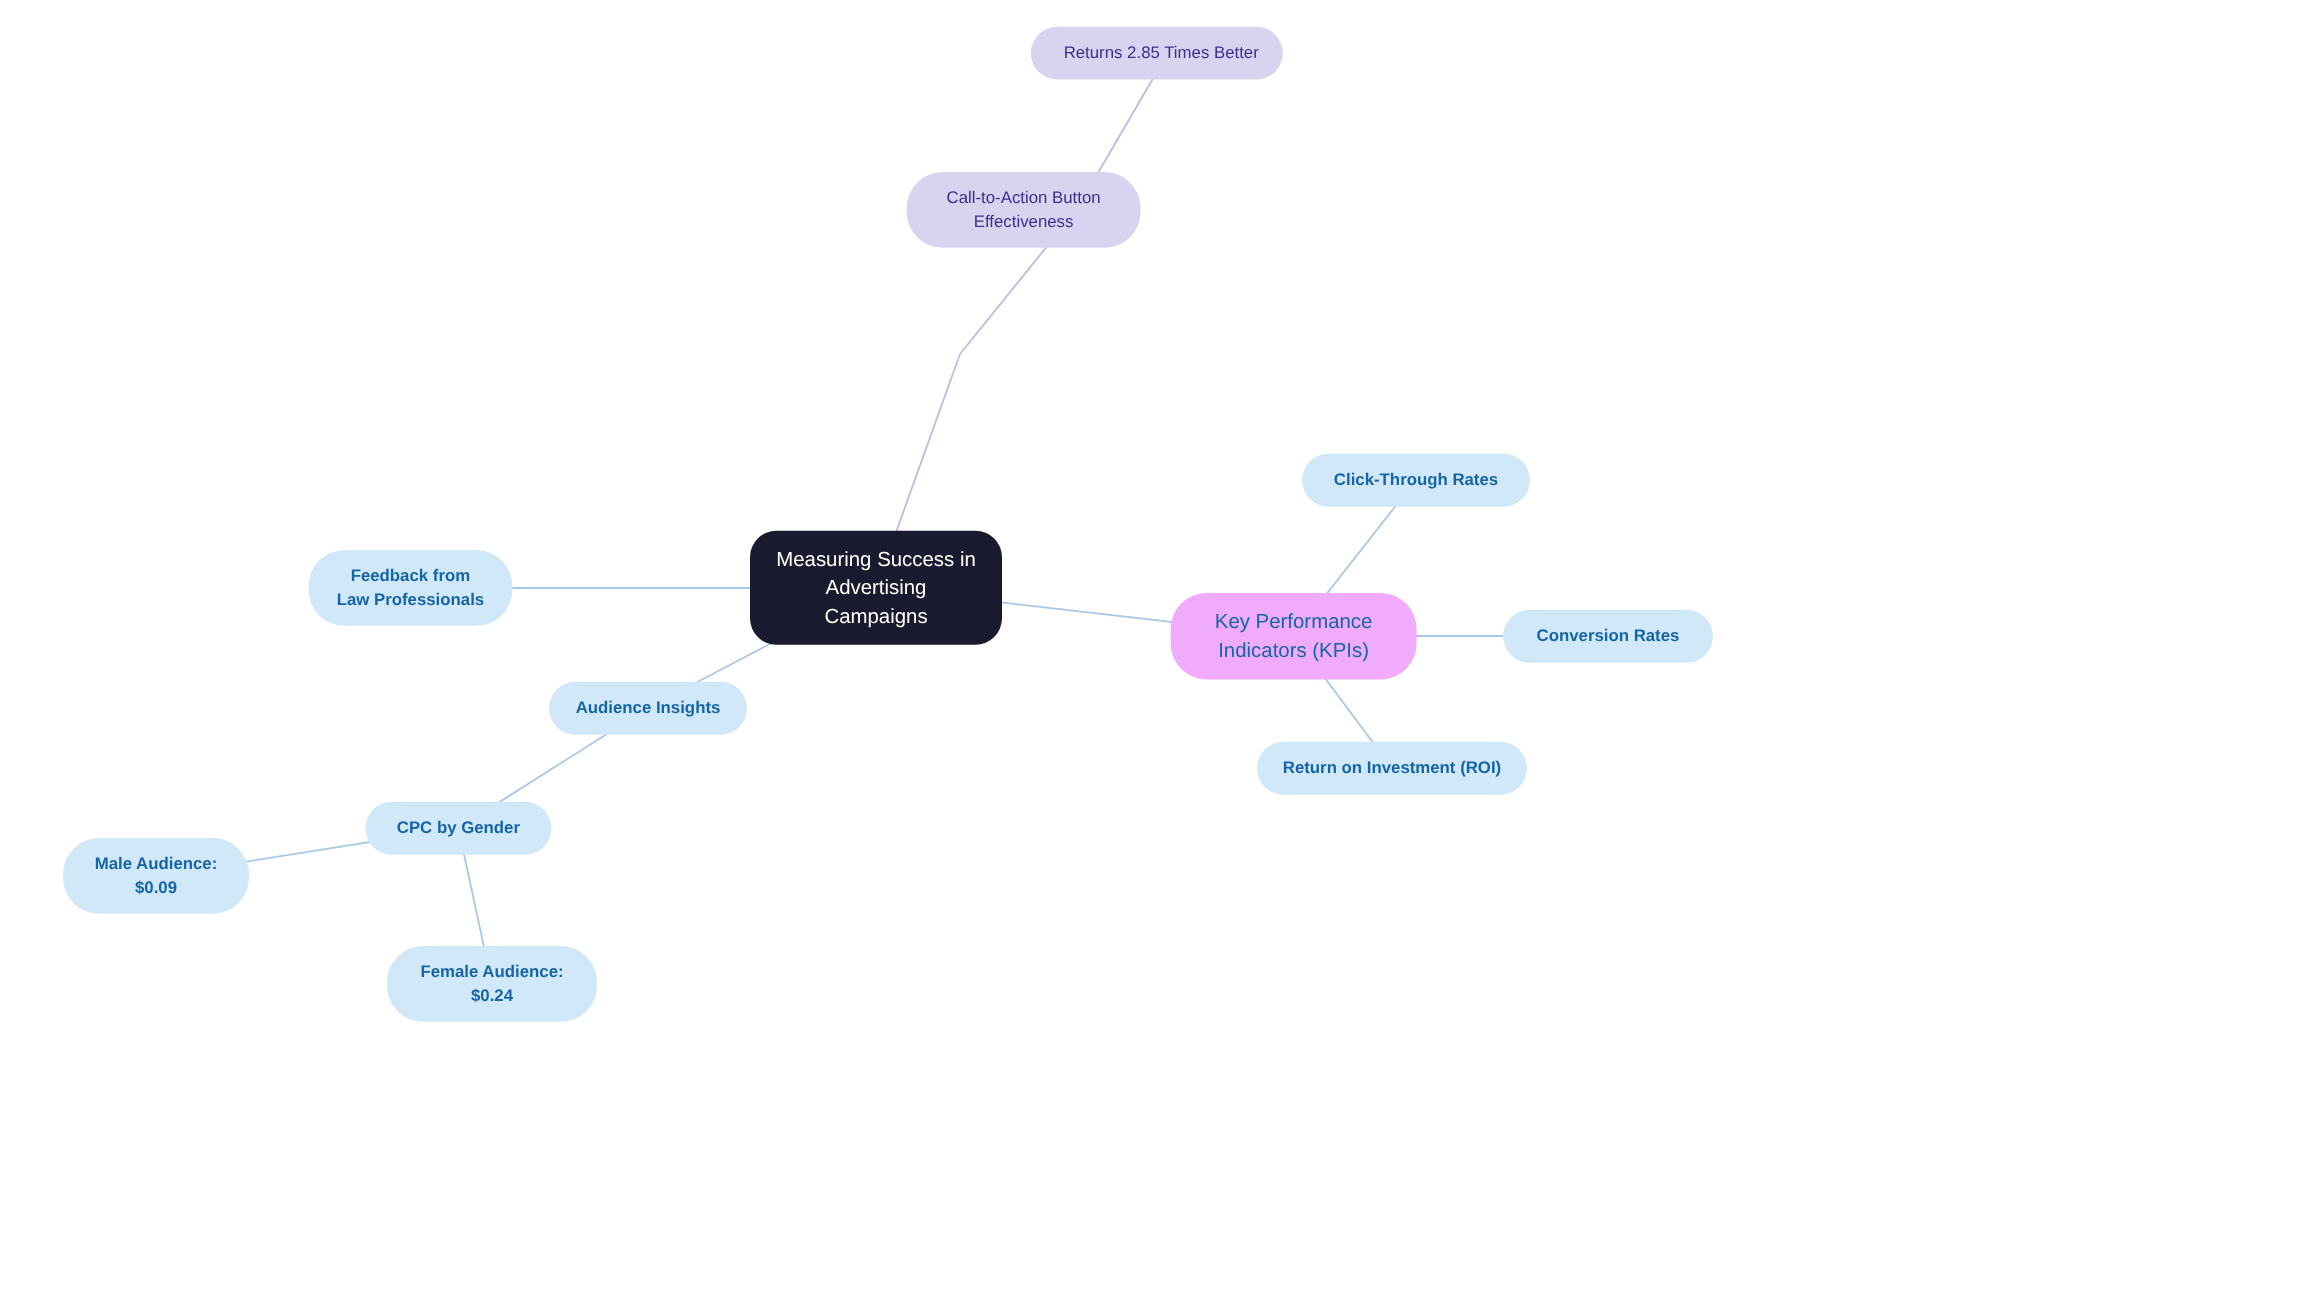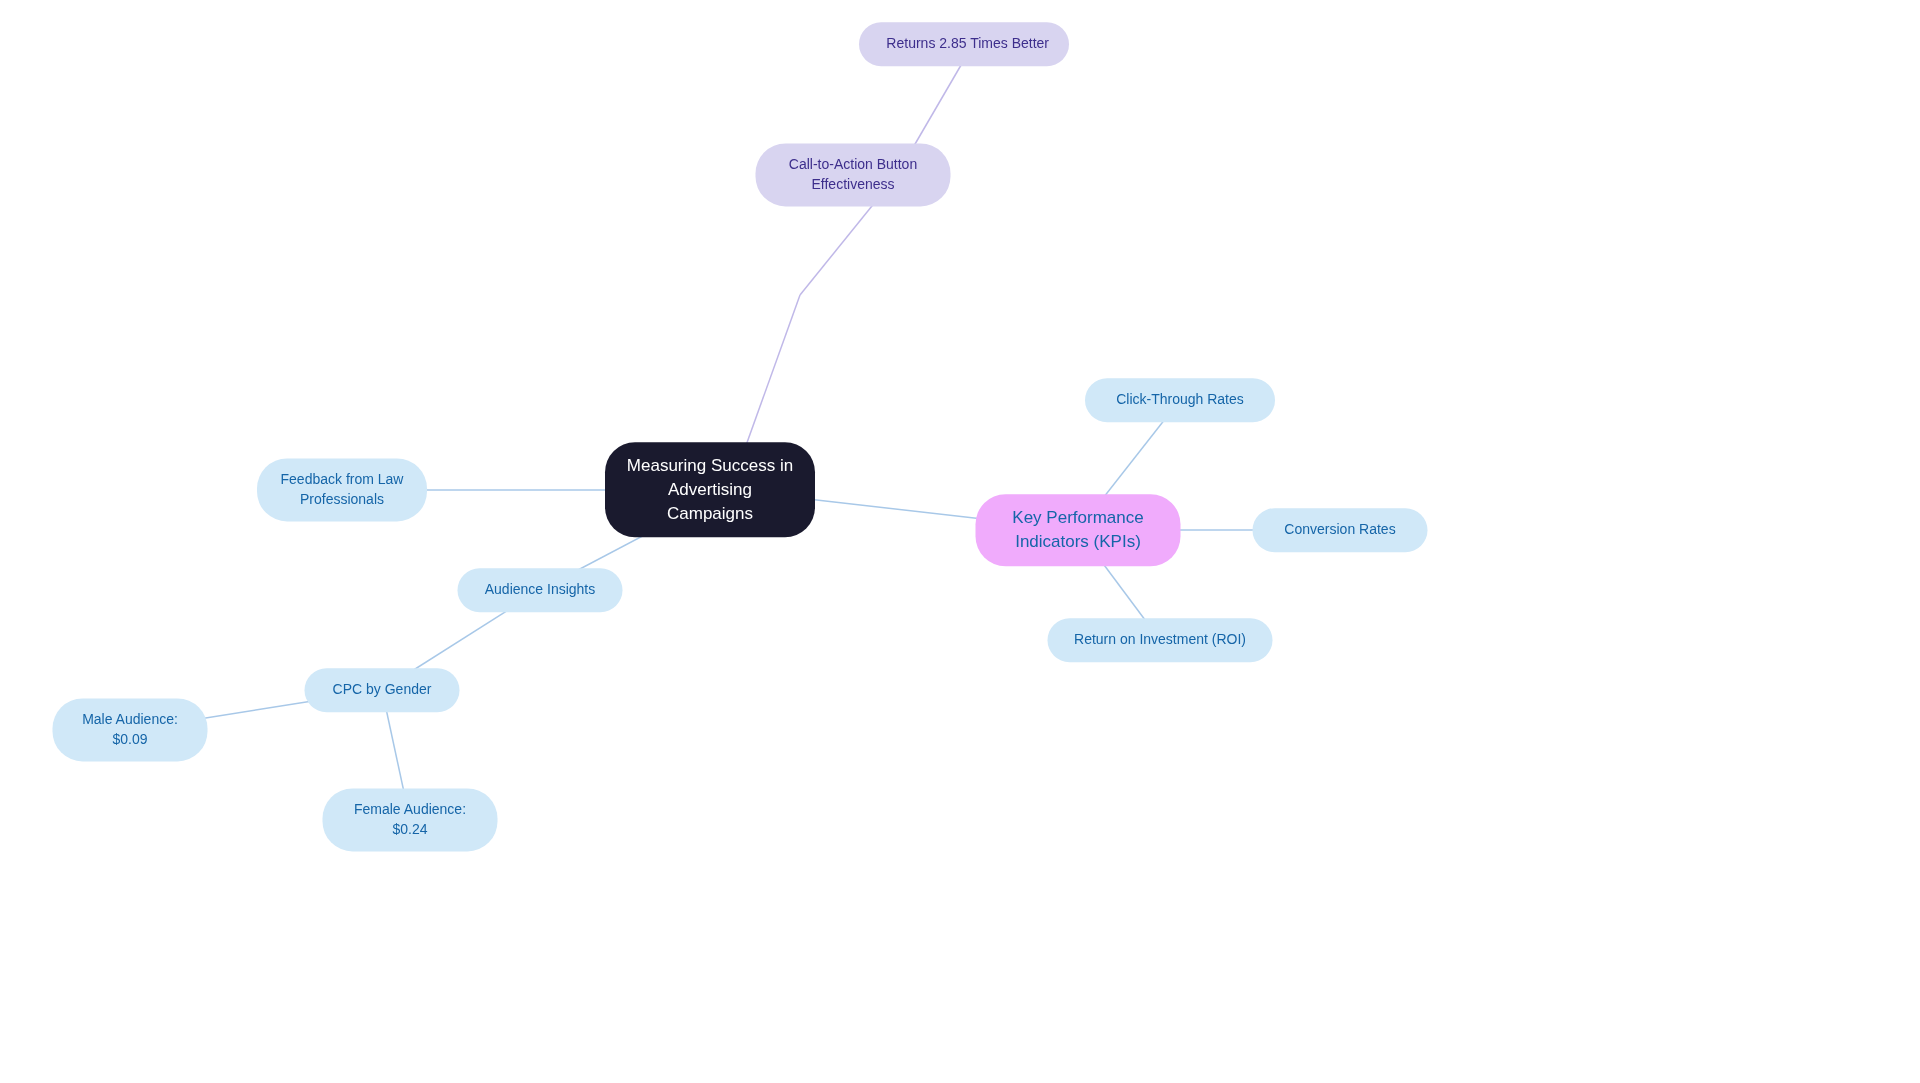--- a/index.html
+++ b/index.html
@@ -46,20 +46,21 @@
     }
     .node-purple {
       background: #d8d4f0;
       color: #3d2e8c;
       font-size: 14px;
     }
     .node-blue {
       background: #d0e8f8;
       color: #1565a8;
       font-size: 14px;
+      font-weight: bold;
     }
     .node-blue-mid {
       background: #f0abfc;
       color: #1565a8;
       font-size: 17px;
     }
   </style>
 </head>
 <body>
 
@@ -72,21 +73,21 @@
       <line x1="730" y1="490" x2="540" y2="590" stroke="#a8c8e8" stroke-width="1.5"></line>
       <line x1="540" y1="590" x2="382" y2="690" stroke="#a8c8e8" stroke-width="1.5"></line>
       <line x1="382" y1="690" x2="130" y2="730" stroke="#a8c8e8" stroke-width="1.5"></line>
       <line x1="382" y1="690" x2="410" y2="820" stroke="#a8c8e8" stroke-width="1.5"></line>
       <line x1="730" y1="490" x2="1078" y2="530" stroke="#a8c8e8" stroke-width="1.5"></line>
       <line x1="1078" y1="530" x2="1180" y2="400" stroke="#a8c8e8" stroke-width="1.5"></line>
       <line x1="1078" y1="530" x2="1340" y2="530" stroke="#a8c8e8" stroke-width="1.5"></line>
       <line x1="1078" y1="530" x2="1160" y2="640" stroke="#a8c8e8" stroke-width="1.5"></line>
     </svg>
 
-  <div class="node node-center" id="node-center" style="left: 710px; top: 490px;">
+  <div class="node node-center" id="node-center" style="left: 730px; top: 490px; border-radius: 22px;">
     <span>Measuring Success in Advertising Campaigns</span>
   </div>
 
 
   <div class="node node-purple" id="node-cta" style="left: 853px; top: 175px; width: 195px;">
     <span>Call-to-Action Button Effectiveness</span>
   </div>
 
   <div class="node node-purple" id="node-returns" style="left: 964px; top: 44px; width: 210px; justify-content: flex-end;">
     <span>Returns 2.85 Times Better</span>

